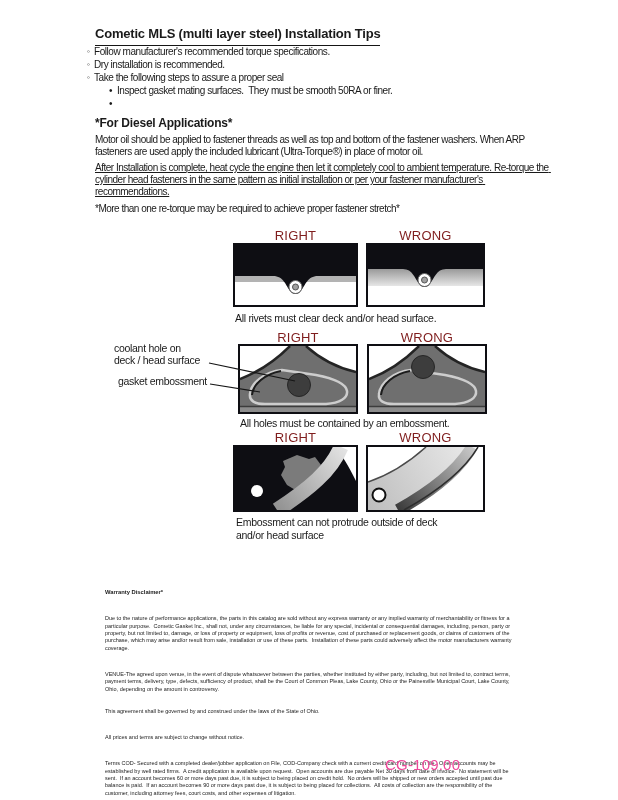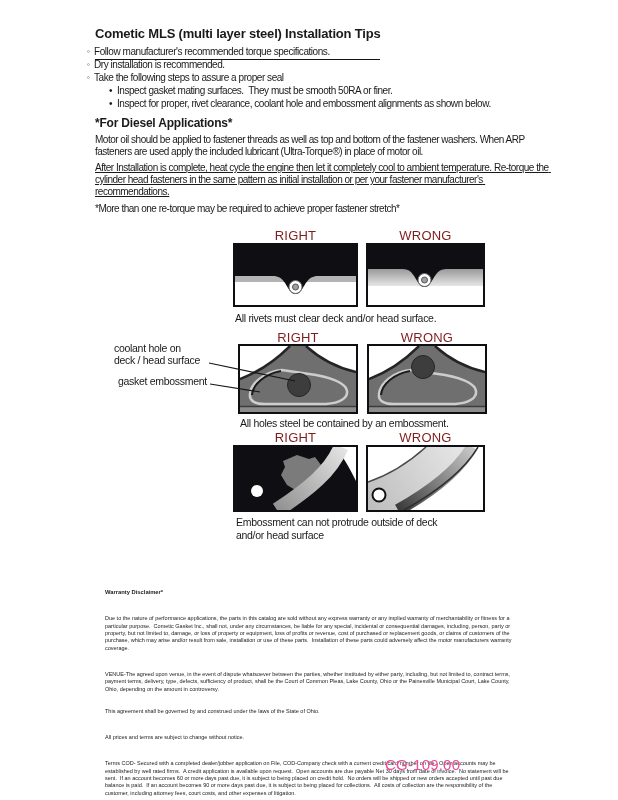--- a/index.html
+++ b/index.html
@@ -2,21 +2,21 @@
 <html><head>
 <meta charset="utf-8">
 <style>
   html,body{margin:0;padding:0;background:#ffffff;}
   body{width:618px;height:800px;position:relative;overflow:hidden;
        font-family:"Liberation Sans", sans-serif;color:#1a1a1a;}
   .abs{position:absolute;}
   .pre{white-space:pre-wrap;}
 
   .title{left:95px;top:26px;font-size:13px;font-weight:bold;letter-spacing:-0.2px;
-         border-bottom:1.5px solid #151515;padding-bottom:18px;}
+         border-bottom:1.5px solid #151515;padding-bottom:4px;}
 
   .bullets{left:87px;top:45px;width:470px;font-size:10px;letter-spacing:-0.45px;}
   .bullet-row{line-height:13px;display:flex;}
   .marker1{width:7px;font-size:8px;line-height:13px;}
   .sub{margin-left:22px;}
   .marker2{width:8px;font-size:10px;line-height:13px;}
 
   .diesel-heading{left:95px;top:116px;font-size:12px;font-weight:bold;letter-spacing:-0.2px;}
   .para{left:95px;width:455px;font-size:10px;line-height:12px;letter-spacing:-0.5px;}
   .p1{top:134px;} .p2{top:162px;text-decoration:underline;} .p3{top:203px;}
@@ -54,21 +54,20 @@
   <div class="bullet-row">
     <span class="marker1">◦</span>
     <span class="pre">Take the following steps to assure a proper seal</span>
   </div>
   <div class="bullet-row sub">
     <span class="marker2">•</span>
     <span class="pre">Inspect gasket mating surfaces.  They must be smooth 50RA or finer.</span>
   </div>
   <div class="bullet-row sub">
     <span class="marker2">•</span>
-    <span class="pre">Inspect for proper, rivet clearance, coolant hole and embossment alignments as shown below.</span>
   </div>
 </div>
 
 <div class="abs diesel-heading">*For Diesel Applications*</div>
 <div class="abs para p1 pre">Motor oil should be applied to fastener threads as well as top and bottom of the fastener washers. When ARP fasteners are used apply the included lubricant (Ultra-Torque®) in place of motor oil.</div>
 <div class="abs para p2 pre">After Installation is complete, heat cycle the engine then let it completely cool to ambient temperature. Re-torque the cylinder head fasteners in the same pattern as initial installation or per your fastener manufacturer's recommendations.</div>
 <div class="abs para p3 pre">*More than one re-torque may be required to achieve proper fastener stretch*</div>
 
 <div class="abs dg-head" style="left:233px;top:228px;width:125px;">RIGHT</div>
 <div class="abs dg-head" style="left:366px;top:228px;width:119px;">WRONG</div>
@@ -138,21 +137,21 @@
     <path d="M0 0 H50 C34 16 16 27 0 33 Z" fill="#ffffff"></path>
     <path d="M50 0 C34 16 16 27 0 33" stroke="#242424" stroke-width="2.5" fill="none"></path>
     <path d="M66 0 H116 V26 C94 21 78 11 66 0 Z" fill="#ffffff"></path>
     <path d="M66 0 C78 11 94 21 116 26" stroke="#242424" stroke-width="2.5" fill="none"></path>
     <path d="M10 48 C11 37 24 26 42 24 L76 29 C96 33 106 38 107 45 C108 52 100 57 86 58 L25 58 C15 58 9 55 10 48 Z" stroke="#cdcdcd" stroke-width="2.5" fill="none"></path>
     <path d="M12 49 C13 38 25 28 41 25" stroke="#1c1c1c" stroke-width="2" fill="none"></path>
     <circle cx="54" cy="21" r="11.5" fill="#3d3d3d" stroke="#262626" stroke-width="1"></circle>
   </svg>
 </div>
 
-<div class="abs caption" style="left:240px;top:417px;width:280px;">All holes steel be contained by an embossment.</div>
+<div class="abs caption" style="left:240px;top:417px;width:280px;">All holes must be contained by an embossment.</div>
 
 <div class="abs dg-head" style="left:233px;top:430px;width:125px;">RIGHT</div>
 <div class="abs dg-head" style="left:366px;top:430px;width:119px;">WRONG</div>
 
 <div class="abs" style="left:233px;top:445px;">
   <svg class="panel" width="121" height="63" viewBox="0 0 121 63">
     <defs>
       <linearGradient id="g3r" gradientUnits="userSpaceOnUse" x1="40" y1="63" x2="115" y2="0">
         <stop offset="0" stop-color="#8f8f8f"></stop>
           <stop offset="1" stop-color="#e8e8e8"></stop>

